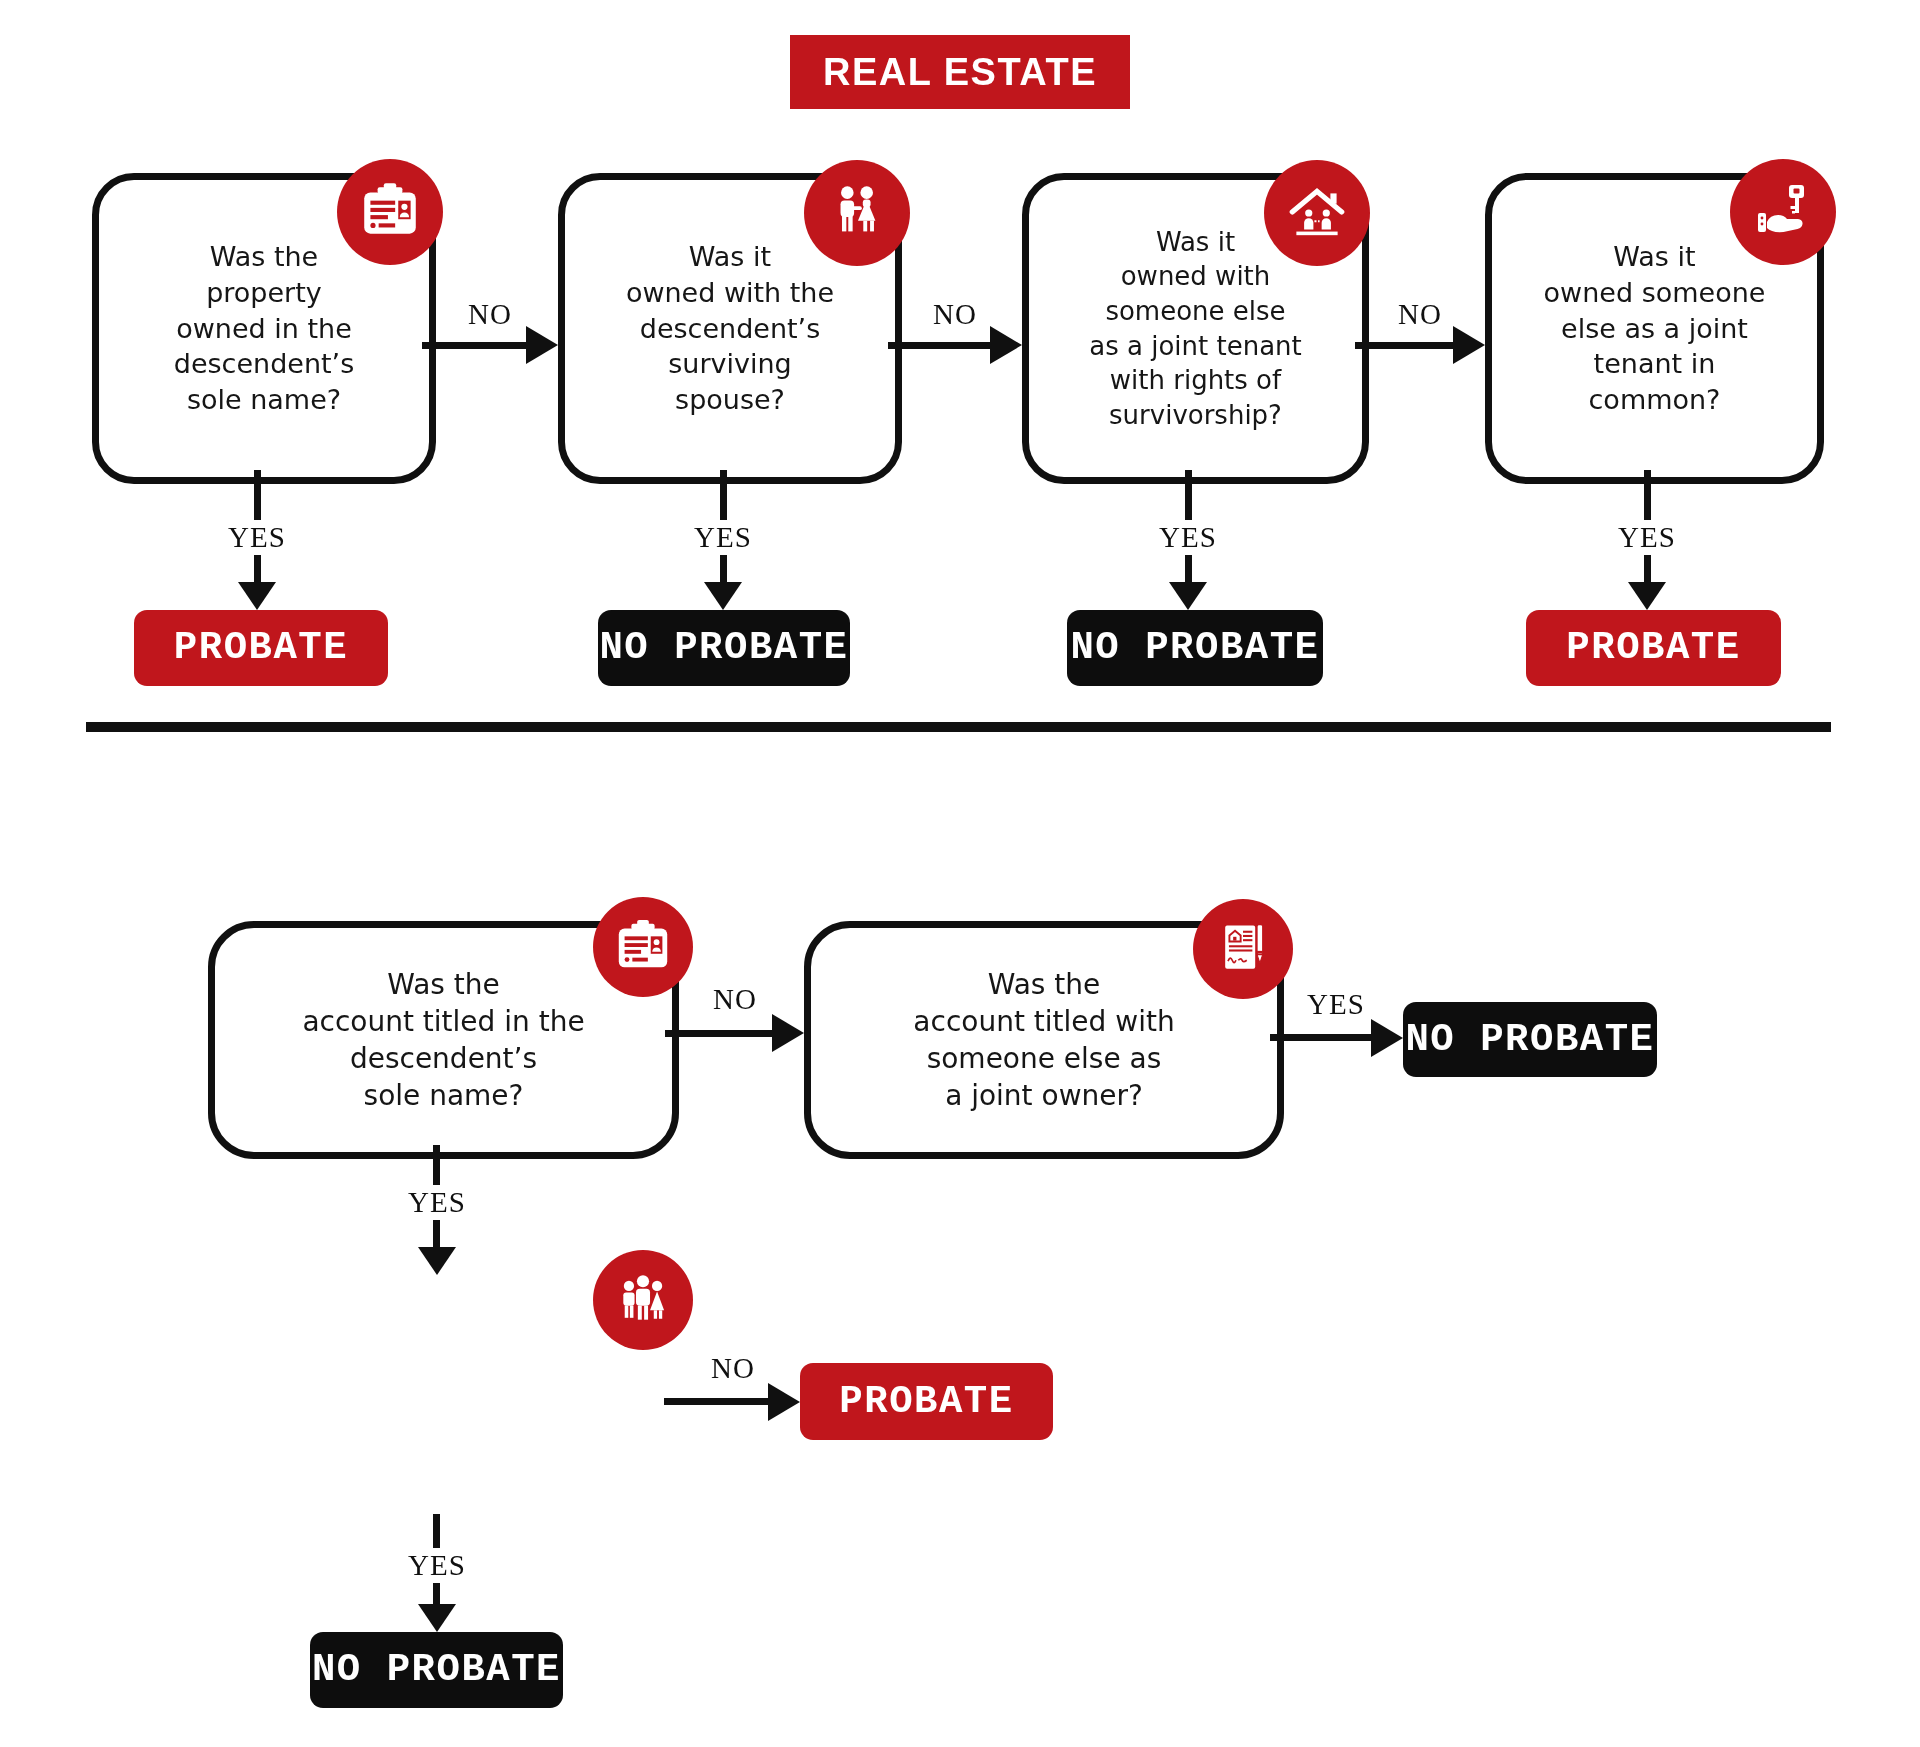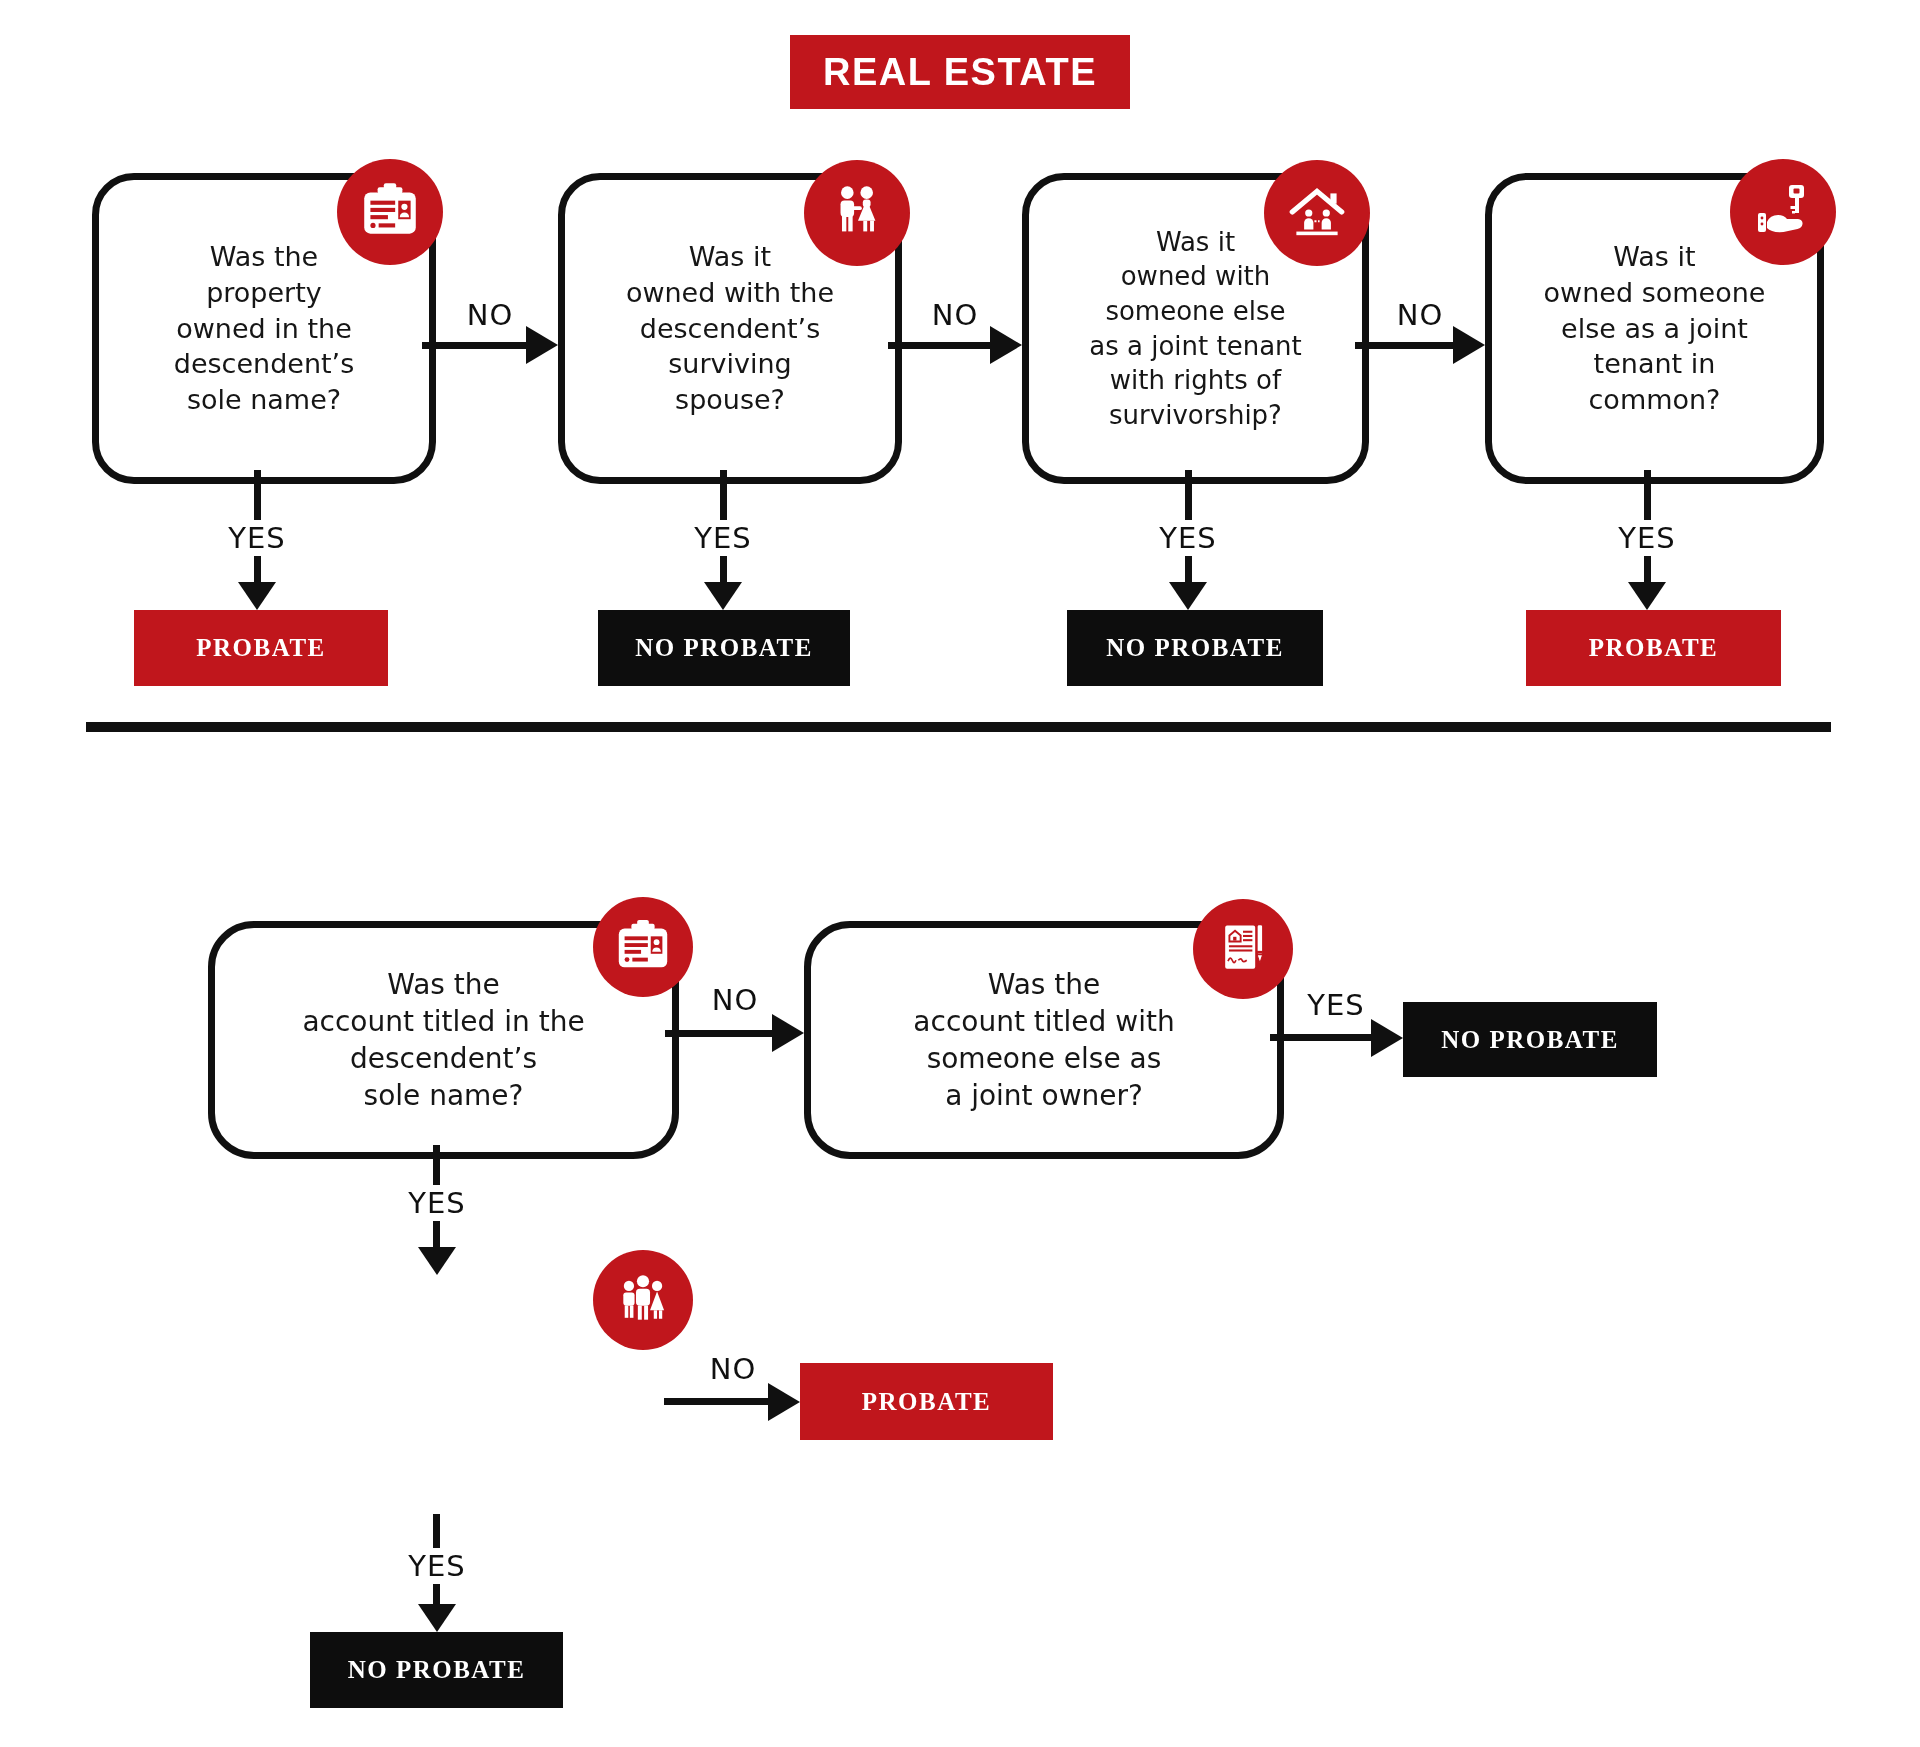--- a/index.html
+++ b/index.html
@@ -22,36 +22,36 @@
     position:absolute;border:7px solid var(--ink);border-radius:42px;background:#fff;
     display:flex;align-items:center;justify-content:center;text-align:center;
     color:#161616;white-space:pre-line;line-height:1.33;
   }
   .badge{
     position:absolute;border-radius:50%;background:var(--red);
     display:flex;align-items:center;justify-content:center;
   }
   .outcome{
     position:absolute;color:#fff;display:flex;align-items:center;justify-content:center;
-    font-family:Liberation Serif, serif;font-weight:bold;
-    font-size:25px;letter-spacing:1.5px;
+    font-family:Liberation Mono, monospace;font-weight:bold;
+    font-size:39px;letter-spacing:1.5px;border-radius:13px;
   }
   .outcome.red{background:var(--red);}
   .outcome.black{background:var(--black-box);}
   .hline{position:absolute;height:7px;background:var(--ink);}
   .vline{position:absolute;width:7px;background:var(--ink);}
   .head-right{position:absolute;width:0;height:0;
     border-top:19px solid transparent;border-bottom:19px solid transparent;
     border-left:32px solid var(--ink);}
   .head-down{position:absolute;width:0;height:0;
     border-left:19px solid transparent;border-right:19px solid transparent;
     border-top:28px solid var(--ink);}
   .edge-label{
     position:absolute;font-size:29px;color:var(--ink);background:#fff;
-    padding:1px 8px;transform:translateX(-50%);letter-spacing:1px;
+    padding:1px 8px;transform:translateX(-50%);letter-spacing:1px;font-family:Liberation Serif, serif;
   }
   .divider{position:absolute;background:var(--ink);}
 </style>
 </head>
 <body>
 
 <div id="canvas">
 
   <div class="banner" style="left:790px;top:35px;width:340px;height:74px;">REAL ESTATE</div>
 

